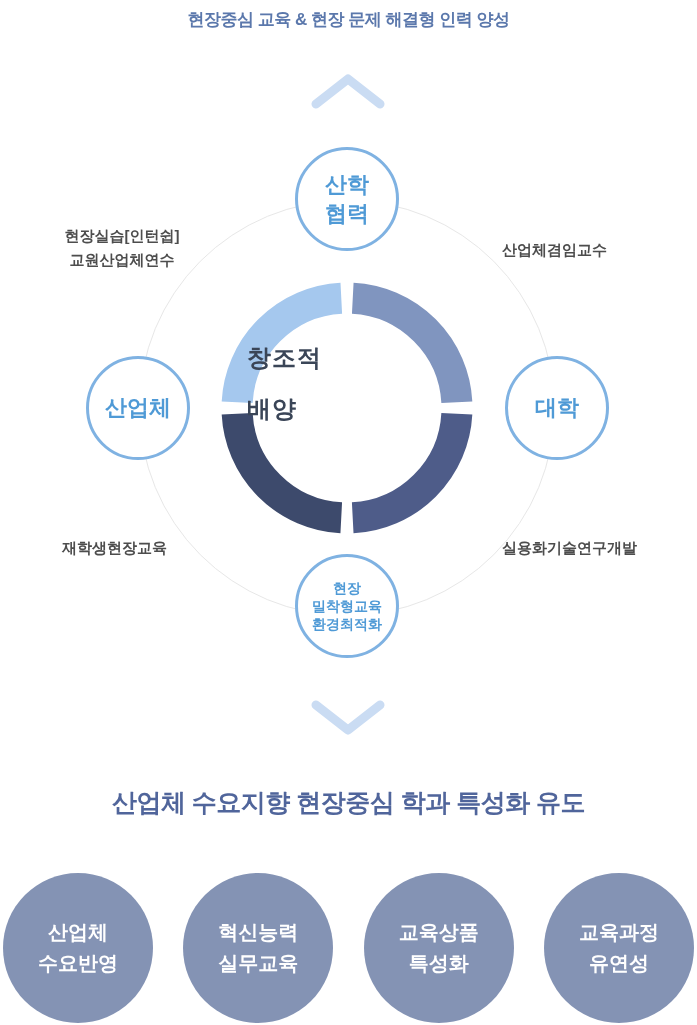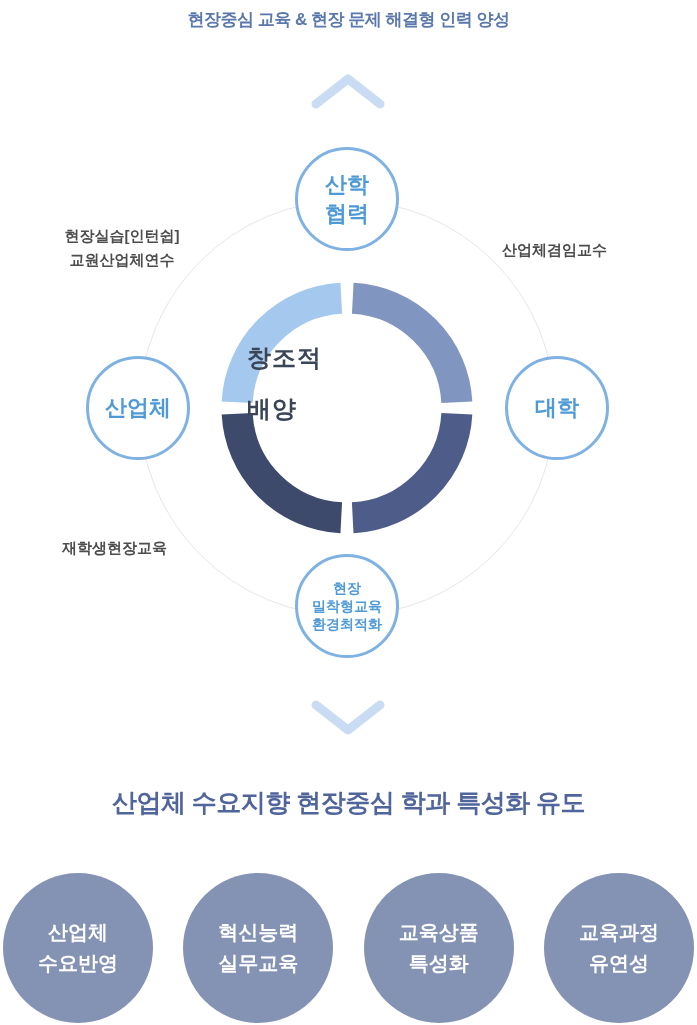--- a/index.html
+++ b/index.html
@@ -128,20 +128,21 @@
       <span>환경최적화</span>
     </div>
 
     <div class="side-label label-tl">
       <div>현장실습[인턴쉽]</div>
       <div>교원산업체연수</div>
     </div>
 
     <div class="side-label label-tr">산업체겸임교수</div>
     <div class="side-label label-bl">재학생현장교육</div>
+    <div class="side-label label-br">실용화기술연구개발</div>
 
   </div>
 
   <svg class="chevron chevron-down" viewBox="0 0 76 42">
     <polyline points="6,8 38,33 70,8"></polyline>
   </svg>
 
   <div class="title-bottom">산업체 수요지향 현장중심 학과 특성화 유도</div>
 
   <div class="pill-row">

